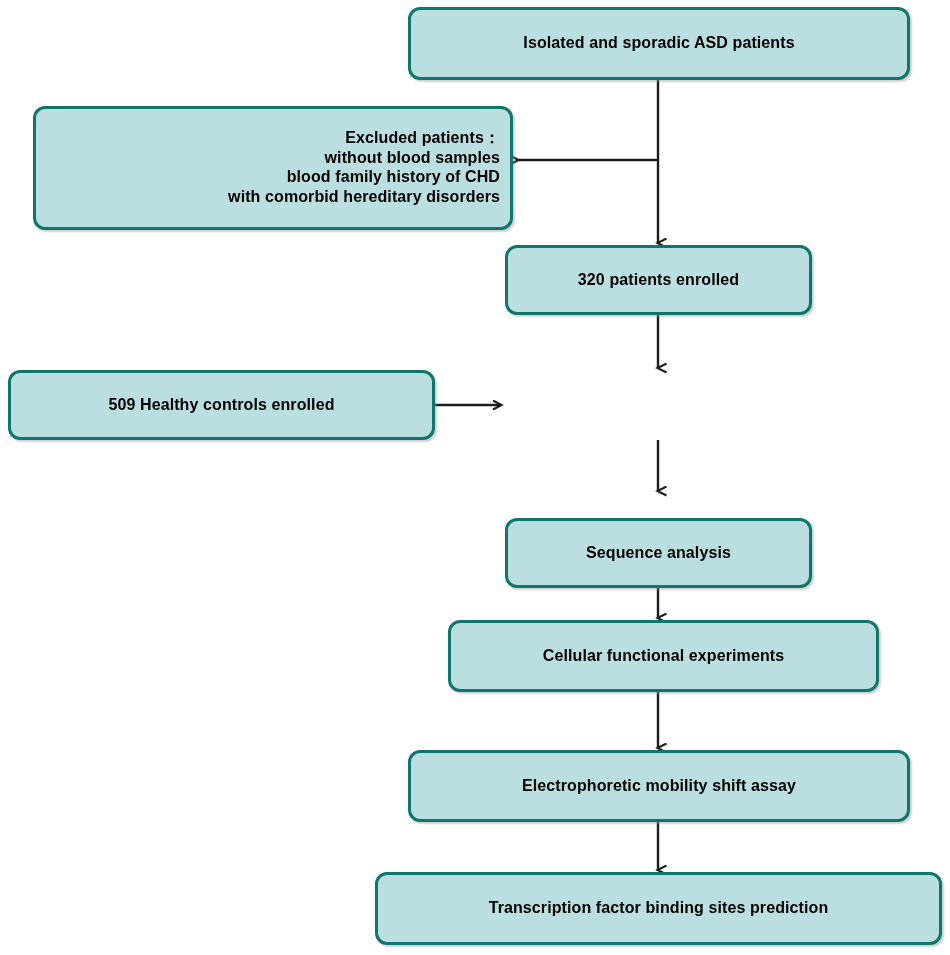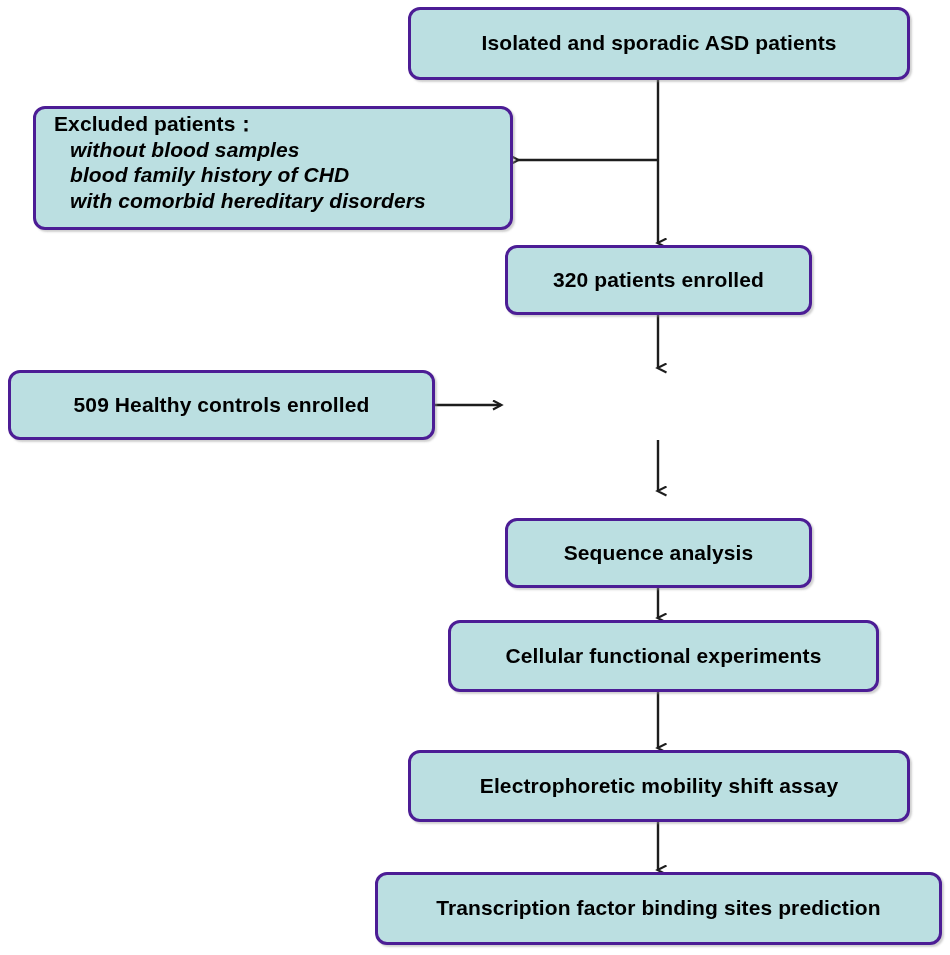--- a/index.html
+++ b/index.html
@@ -15,54 +15,53 @@
     position: relative;
     width: 950px;
     height: 955px;
     background: #ffffff;
     overflow: hidden;
   }
   .node {
     position: absolute;
     box-sizing: border-box;
     background: #bbdfe1;
-    border: 3px solid #4c1d95;
+    border: 3px solid #0f766e;
     border-radius: 12px;
     display: flex;
     align-items: center;
     justify-content: center;
     color: #000000;
     font-weight: bold;
-    font-size: 21px;
+    font-size: 16px;
     letter-spacing: 0.1px;
     text-align: center;
     box-shadow: 2px 2px 2px rgba(150,150,150,0.45);
     line-height: 1.05;
   }
   .node.left-align {
     justify-content: flex-start;
     align-items: flex-start;
-    text-align: left;
-    padding: 2px 10px 9px 18px;
+    text-align: right;
+    padding: 19px 10px 9px 18px;
     line-height: 1.22;
   }
   .node.regular {
     font-weight: normal;
   }
   .node .lines {
     display: block;
     width: 100%;
   }
   .node .lines .ln {
     display: block;
     white-space: pre;
   }
   .node .lines .ln.indent {
     padding-left: 16px;
-    font-style: italic;
   }
   svg#edges {
     position: absolute;
     left: 0;
     top: 0;
     width: 950px;
     height: 955px;
     pointer-events: none;
   }
 </style>

